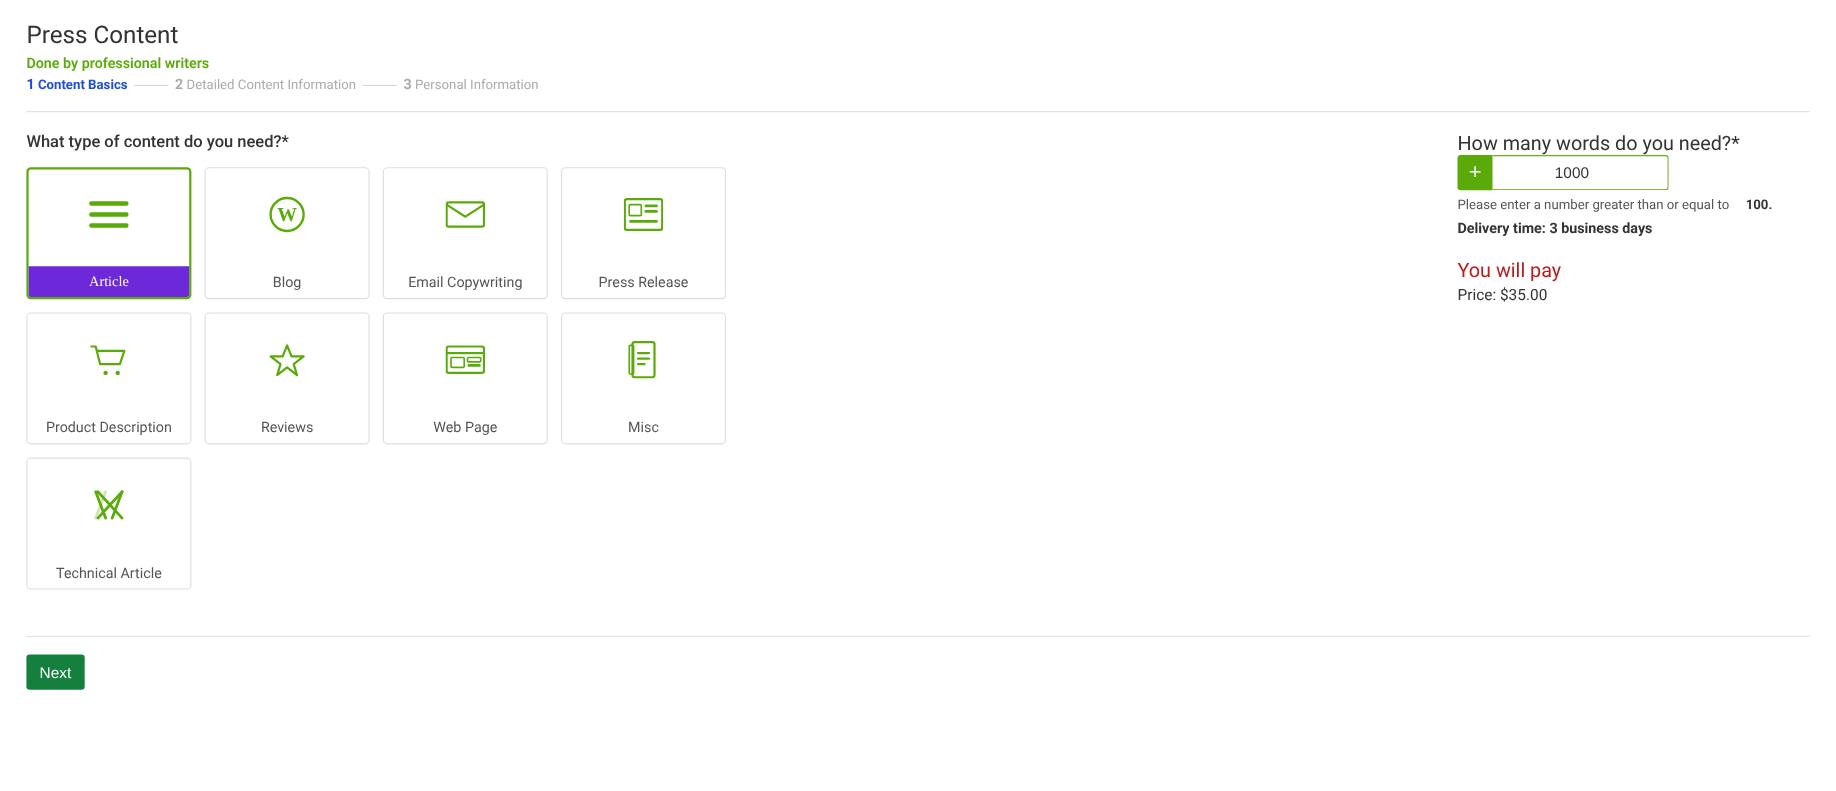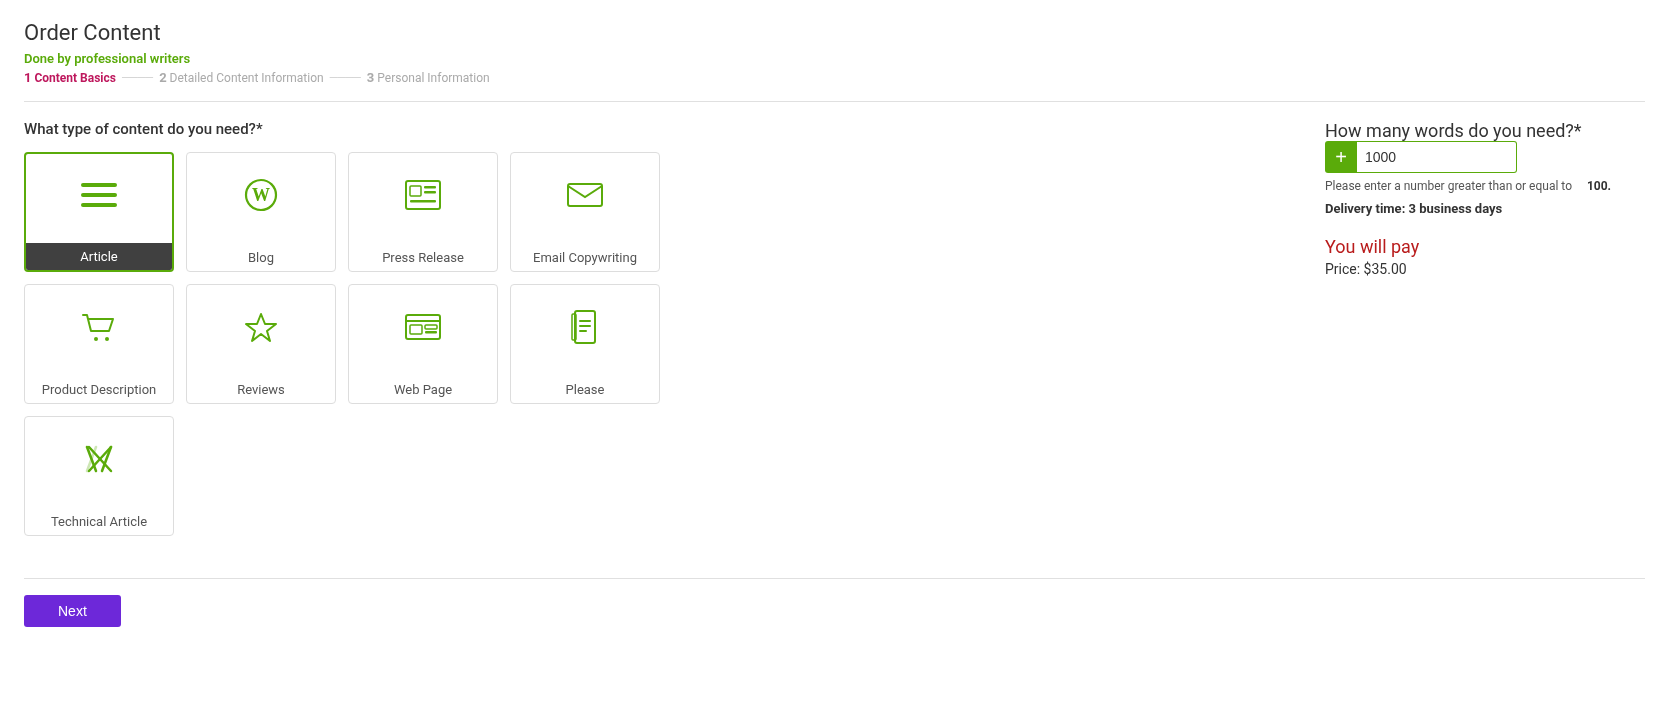--- a/index.html
+++ b/index.html
@@ -27,21 +27,21 @@
     }
     .steps {
       display: flex;
       align-items: center;
       gap: 6px;
       margin-bottom: 16px;
       font-size: 12px;
       color: #aaa;
     }
     .steps .step-active {
-      color: #be185d;
+      color: #1d4ed8;
       font-weight: 700;
     }
     .steps .step-number {
       font-weight: 700;
       font-size: 13px;
     }
     .steps .sep {
       color: #ccc;
       font-size: 11px;
     }
@@ -84,22 +84,23 @@
       justify-content: center;
       cursor: pointer;
       background: #fff;
       transition: border-color 0.2s;
     }
     .content-card.selected {
       border: 2px solid #5aab0a;
       background: #fff;
     }
     .content-card.selected .card-label-area {
-      background: #404040;
+      background: #6d28d9;
       color: #fff;
+      font-family: Liberation Serif, serif;
     }
     .card-icon-area {
       flex: 1;
       display: flex;
       align-items: center;
       justify-content: center;
     }
     .card-label-area {
       width: 100%;
       text-align: center;
@@ -136,26 +137,27 @@
       border-radius: 3px 0 0 3px;
       display: flex;
       align-items: center;
       justify-content: center;
       flex-shrink: 0;
     }
     .word-input {
       border: 1px solid #5aab0a;
       border-left: none;
       height: 32px;
-      padding: 0 8px;
+      padding: 0 24px;
       font-size: 14px;
       width: 160px;
       outline: none;
       color: #333;
       border-radius: 0 3px 3px 0;
+      text-align: center;
     }
     .input-hint {
       font-size: 12px;
       color: #555;
       margin-bottom: 8px;
     }
     .input-hint strong {
       font-weight: 700;
       color: #333;
       margin-left: 12px;
@@ -176,35 +178,35 @@
       font-size: 14px;
       color: #333;
     }
     
     .bottom-bar {
       border-top: 1px solid #e0e0e0;
       margin-top: 30px;
       padding-top: 16px;
     }
     .next-btn {
-      background: #6d28d9;
+      background: #15803d;
       color: #fff;
       border: none;
-      padding: 8px 34px;
+      padding: 8px 12px;
       font-size: 14px;
       border-radius: 3px;
       cursor: pointer;
       font-weight: 500;
     }
   </style>
 </head>
 <body>
 
 <div class="page-wrapper">
-  <h1 class="page-title">Order Content</h1>
+  <h1 class="page-title">Press Content</h1>
   <div class="subtitle">Done by professional writers</div>
   <div class="steps">
     <span class="step-active">
       <span class="step-number">1</span> Content Basics
     </span>
     <span class="sep">────</span>
     <span>
       <span class="step-number">2</span> Detailed Content Information
     </span>
     <span class="sep">────</span>
@@ -241,43 +243,43 @@
                 <text x="17" y="23" text-anchor="middle" font-size="18" fill="#5aab0a" font-family="serif" font-weight="bold">W</text>
               </svg>
             </span>
           </div>
           <div class="card-label-area">Blog</div>
         </div>
 
         <div class="content-card">
           <div class="card-icon-area">
             <span class="icon-svg">
+              <svg width="36" height="28" viewBox="0 0 36 28" fill="none" xmlns="http://www.w3.org/2000/svg">
+                <rect x="1" y="3" width="34" height="22" rx="2" stroke="#5aab0a" stroke-width="2" fill="none"></rect>
+                <polyline points="1,5 18,16 35,5" stroke="#5aab0a" stroke-width="2" fill="none"></polyline>
+              </svg>
+            </span>
+          </div>
+          <div class="card-label-area">Email Copywriting</div>
+        </div>
+
+        <div class="content-card">
+          <div class="card-icon-area">
+            <span class="icon-svg">
               <svg width="36" height="32" viewBox="0 0 36 32" fill="none" xmlns="http://www.w3.org/2000/svg">
                 <rect x="1" y="2" width="34" height="28" rx="2" stroke="#5aab0a" stroke-width="2" fill="none"></rect>
                 <rect x="5" y="7" width="11" height="10" rx="1" stroke="#5aab0a" stroke-width="1.5" fill="none"></rect>
                 <rect x="19" y="7" width="12" height="2.5" rx="1" fill="#5aab0a"></rect>
                 <rect x="19" y="12" width="12" height="2.5" rx="1" fill="#5aab0a"></rect>
                 <rect x="5" y="21" width="26" height="2.5" rx="1" fill="#5aab0a"></rect>
               </svg>
             </span>
           </div>
           <div class="card-label-area">Press Release</div>
         </div>
-
-        <div class="content-card">
-          <div class="card-icon-area">
-            <span class="icon-svg">
-              <svg width="36" height="28" viewBox="0 0 36 28" fill="none" xmlns="http://www.w3.org/2000/svg">
-                <rect x="1" y="3" width="34" height="22" rx="2" stroke="#5aab0a" stroke-width="2" fill="none"></rect>
-                <polyline points="1,5 18,16 35,5" stroke="#5aab0a" stroke-width="2" fill="none"></polyline>
-              </svg>
-            </span>
-          </div>
-          <div class="card-label-area">Email Copywriting</div>
-        </div>
       </div>
 
       <div class="content-grid">
 
         <div class="content-card">
           <div class="card-icon-area">
             <span class="icon-svg">
               <svg width="36" height="32" viewBox="0 0 36 32" fill="none" xmlns="http://www.w3.org/2000/svg">
                 <path d="M2 4h4l4 16h18l4-12H8" stroke="#5aab0a" stroke-width="2" stroke-linecap="round" stroke-linejoin="round" fill="none"></path>
                 <circle cx="15" cy="28" r="2" fill="#5aab0a"></circle>
@@ -319,21 +321,21 @@
             <span class="icon-svg">
               <svg width="28" height="34" viewBox="0 0 28 34" fill="none" xmlns="http://www.w3.org/2000/svg">
                 <rect x="4" y="1" width="20" height="32" rx="2" stroke="#5aab0a" stroke-width="2" fill="none"></rect>
                 <rect x="1" y="4" width="4" height="26" rx="1" stroke="#5aab0a" stroke-width="1.5" fill="none"></rect>
                 <rect x="8" y="10" width="12" height="2" rx="1" fill="#5aab0a"></rect>
                 <rect x="8" y="15" width="12" height="2" rx="1" fill="#5aab0a"></rect>
                 <rect x="8" y="20" width="8" height="2" rx="1" fill="#5aab0a"></rect>
               </svg>
             </span>
           </div>
-          <div class="card-label-area">Please</div>
+          <div class="card-label-area">Misc</div>
         </div>
       </div>
 
       <div class="content-grid">
 
         <div class="content-card">
           <div class="card-icon-area">
             <span class="icon-svg">
               <svg width="34" height="34" viewBox="0 0 34 34" fill="none" xmlns="http://www.w3.org/2000/svg">
                 <line x1="5" y1="5" x2="14" y2="29" stroke="#5aab0a" stroke-width="2.5" stroke-linecap="round"></line>

